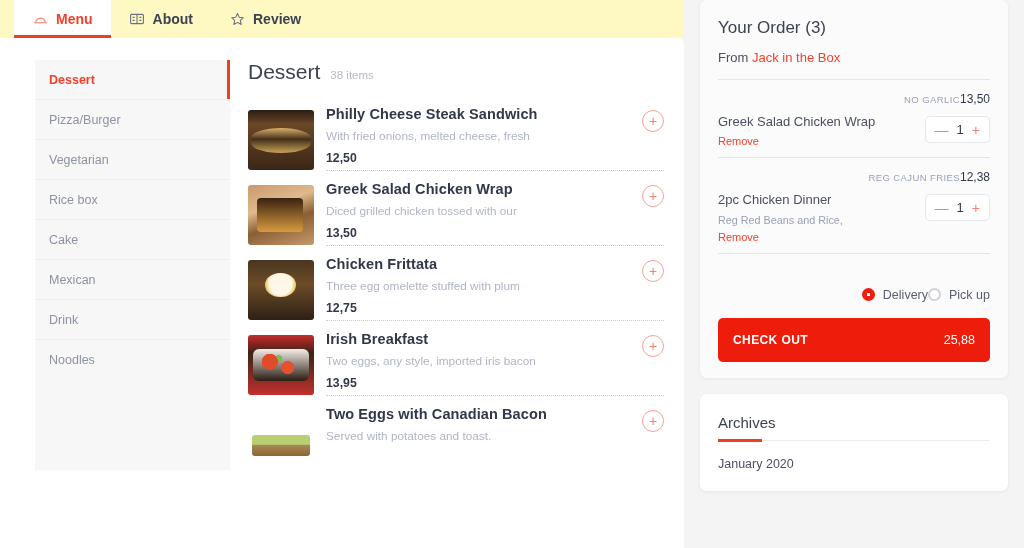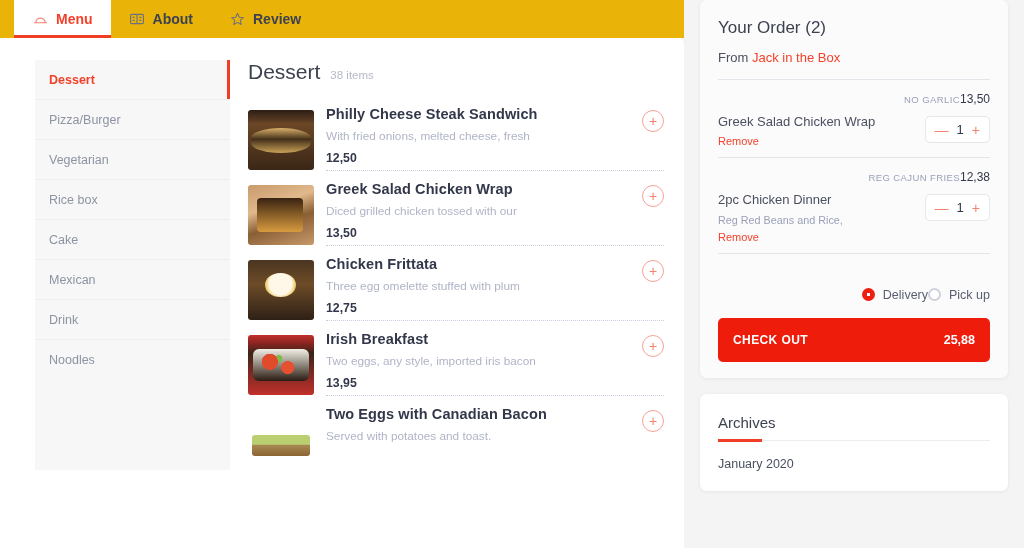--- a/index.html
+++ b/index.html
@@ -8,21 +8,21 @@
     font-family: "Liberation Sans", sans-serif;
     background: #f4f4f5;
     overflow: hidden;
     position: relative;
   }
 
   
   .left-col { position: absolute; left: 0; top: 0; width: 684px; height: 548px; }
 
   .tabbar {
-    height: 38px; background: #eab308;
+    height: 38px; background: #fef9c3;
     display: flex; align-items: stretch; padding-left: 14px;
   }
   .tab {
     display: flex; align-items: center; gap: 8px;
     padding: 0 18px; font-size: 14px; font-weight: bold;
     color: #3d4250; cursor: pointer; position: relative;
     background: transparent;
   }
   .tab.active { background: #ffffff; color: #f4402a; }
   .tab.active::after {
@@ -140,21 +140,21 @@
   .dot.on { border-color: #ef1f10; background:
       radial-gradient(circle, #ffffff 0 27%, #ef1f10 28%); }
   .radio span { font-size: 12.5px; color: #5a5f70; }
 
   .checkout {
     margin-top: 16px; height: 44px; background: #ed1c0b; border-radius: 5px;
     display: flex; align-items: center; justify-content: space-between;
     padding: 0 15px; color: #fff; cursor: pointer;
   }
   .checkout .lbl { font-size: 12px; font-weight: bold; letter-spacing: .4px; }
-  .checkout .tot { font-size: 12.5px; font-weight: bold; }
+  .checkout .tot { font-size: 12.5px; font-weight: normal; }
 
   .arch-card { background: #fff; padding: 20px 18px; }
   .arch-title { font-size: 15px; color: #3d4250; padding-bottom: 9px; position: relative; }
   .arch-rule { height: 1px; background: #ececef; position: relative; }
   .arch-rule::before { content:""; position:absolute; left:0; top:-1px; width:44px; height:3px; background:#ef3d26; }
   .arch-item { font-size: 12.5px; color: #4b5060; margin-top: 16px; cursor: pointer; }
 </style>
 </head>
 <body>
 
@@ -275,21 +275,21 @@
         </div>
 
       </div>
     </div>
   </div>
 </div>
 
 <div class="right-col">
 
   <div class="card order-card">
-    <div class="order-title">Your Order (2)</div>
+    <div class="order-title">Your Order (3)</div>
     <div class="order-from">
       <span>From</span>
       <b>Jack in the Box</b>
     </div>
     <div class="hr"></div>
 
     <div class="oitem">
       <div class="oitem-top">
         <div class="oitem-opt">NO GARLIC</div>
         <div class="oitem-price">13,50</div>

